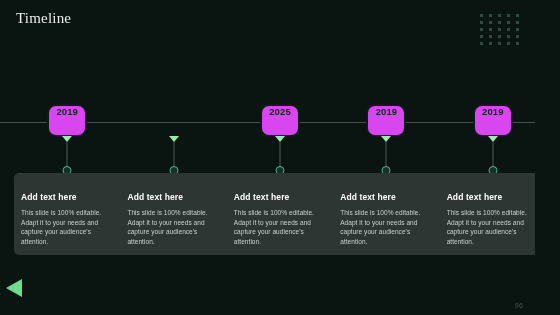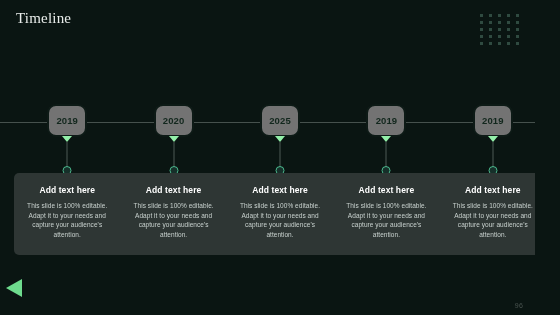--- a/index.html
+++ b/index.html
@@ -79,26 +79,26 @@
     position: relative;
     height: 100%;
   }
   .year-box {
     position: absolute;
     left: 50%;
     top: 0;
     transform: translateX(-50%);
     width: 40px;
     height: 33px;
-    background: #737373;
+    background: #d946ef;
     border: 2px solid #0d1a16;
     border-radius: 9px;
     box-sizing: border-box;
     display: flex;
-    align-items: center;
+    align-items: flex-start;
     justify-content: center;
   }
   .year-label {
     font-size: 9.5px;
     font-weight: 700;
     color: #12271d;
     letter-spacing: 0.1px;
   }
   .year-caret {
     position: absolute;
@@ -139,23 +139,22 @@
     top: 173px;
     width: 532px;
     height: 82px;
     background: #2e3634;
     border-radius: 5px;
     display: flex;
     box-sizing: border-box;
   }
   .col {
     flex: 1 1 0;
-    padding: 12px 7px 0 7px;
+    padding: 19px 7px 0 7px;
     box-sizing: border-box;
-    text-align: center;
   }
   .col-heading {
     font-size: 8.5px;
     font-weight: 700;
     color: #ffffff;
     line-height: 11px;
     margin-bottom: 5px;
     letter-spacing: 0.1px;
   }
   .col-body {
@@ -229,23 +228,20 @@
     <div class="node">
       <div class="year-box">
         <span class="year-label">2019</span>
       </div>
       <div class="year-caret"></div>
       <div class="stem"></div>
       <div class="node-marker"></div>
     </div>
 
     <div class="node">
-      <div class="year-box">
-        <span class="year-label">2020</span>
-      </div>
       <div class="year-caret"></div>
       <div class="stem"></div>
       <div class="node-marker"></div>
     </div>
 
     <div class="node">
       <div class="year-box">
         <span class="year-label">2025</span>
       </div>
       <div class="year-caret"></div>

